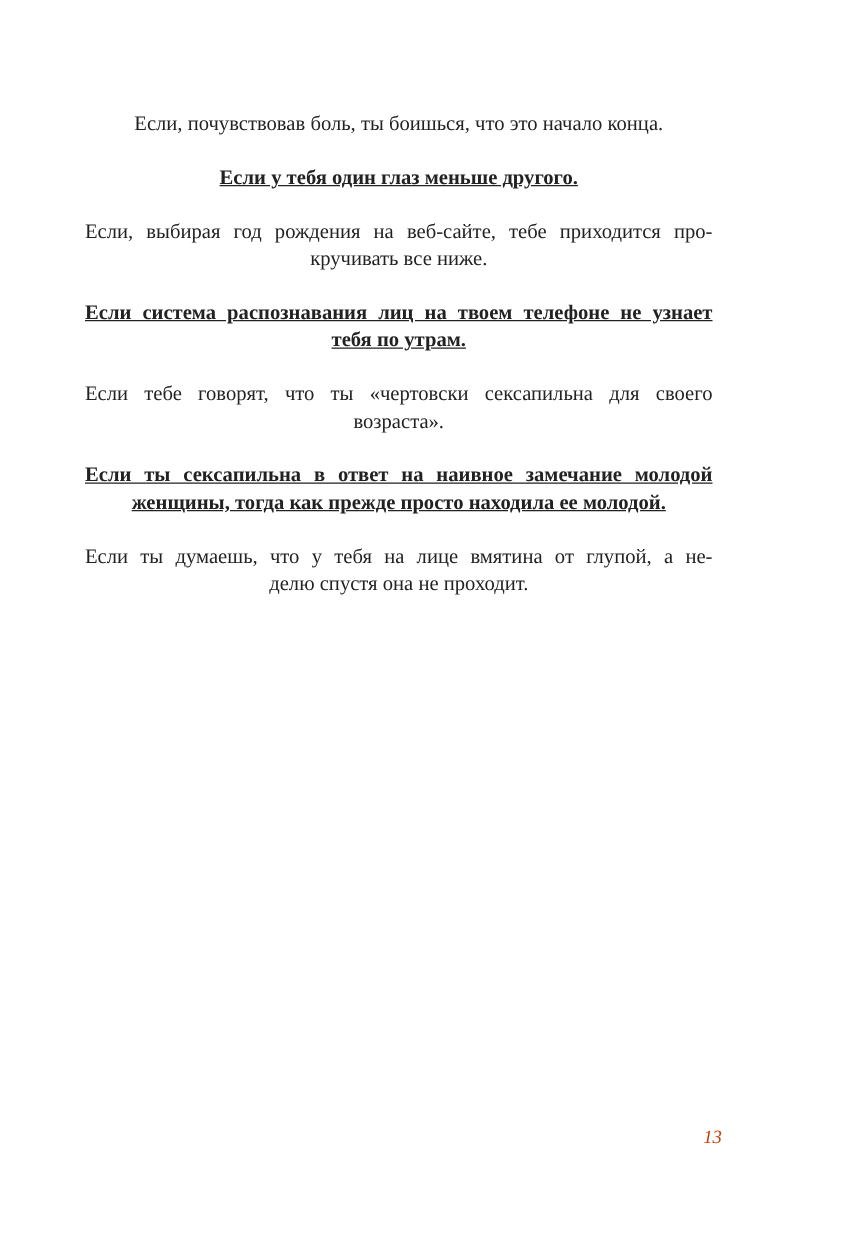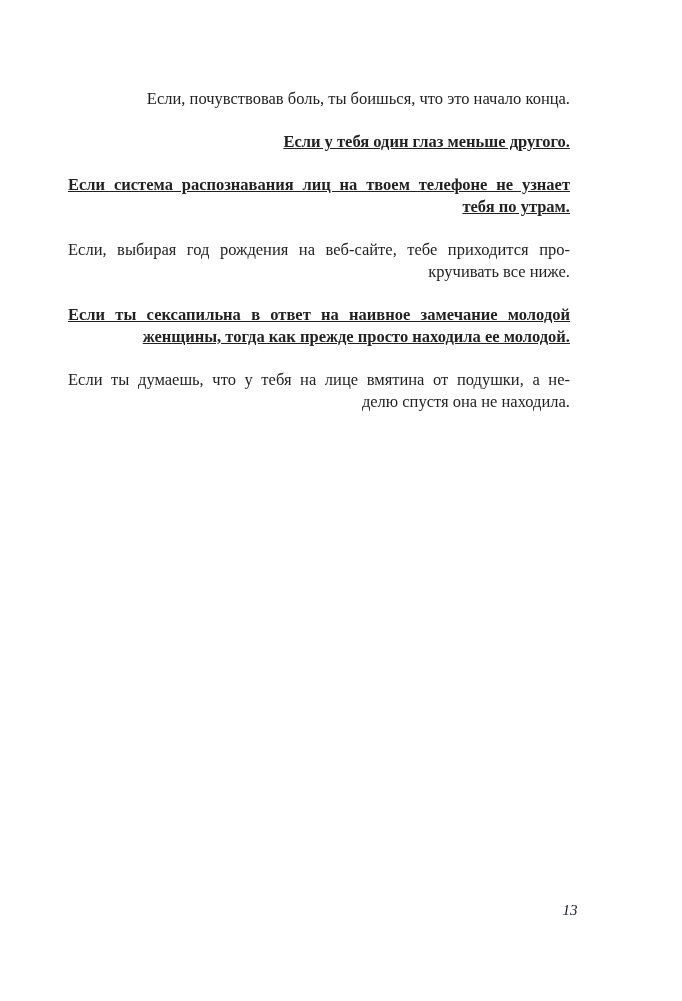--- a/index.html
+++ b/index.html
@@ -29,60 +29,64 @@
     line-height: 22px;
   }
   .paragraph {
     margin: 0 0 21px 0;
   }
   .paragraph.bold {
     font-weight: bold;
     text-decoration: underline;
   }
   .text-line {
-    text-align: right;
+    text-align: center;
   }
   
   .text-line.justified {
     text-align: justify;
     text-align-last: justify;
   }
   .page-number {
     position: absolute;
     left: 550px;
     top: 902px;
     width: 40px;
     text-align: center;
     font-style: italic;
     font-size: 15px;
-    color: #0f172a;
+    color: #c2410c;
   }
 </style>
 </head>
 <body>
 
 <div class="page">
   <div class="text-block">
       <div class="paragraph">
         <div class="text-line">Если, почувствовав боль, ты боишься, что это начало конца.</div>
       </div>
       <div class="paragraph bold">
         <div class="text-line">Если у тебя один глаз меньше другого.</div>
       </div>
+      <div class="paragraph">
+        <div class="text-line justified">Если, выбирая год рождения на веб-сайте, тебе приходится про-</div>
+        <div class="text-line">кручивать все ниже.</div>
+      </div>
       <div class="paragraph bold">
         <div class="text-line justified">Если система распознавания лиц на твоем телефоне не узнает</div>
         <div class="text-line">тебя по утрам.</div>
       </div>
       <div class="paragraph">
-        <div class="text-line justified">Если, выбирая год рождения на веб-сайте, тебе приходится про-</div>
-        <div class="text-line">кручивать все ниже.</div>
+        <div class="text-line justified">Если тебе говорят, что ты «чертовски сексапильна для своего</div>
+        <div class="text-line">возраста».</div>
       </div>
       <div class="paragraph bold">
         <div class="text-line justified">Если ты сексапильна в ответ на наивное замечание молодой</div>
         <div class="text-line">женщины, тогда как прежде просто находила ее молодой.</div>
       </div>
       <div class="paragraph">
-        <div class="text-line justified">Если ты думаешь, что у тебя на лице вмятина от подушки, а не-</div>
-        <div class="text-line">делю спустя она не находила.</div>
+        <div class="text-line justified">Если ты думаешь, что у тебя на лице вмятина от глупой, а не-</div>
+        <div class="text-line">делю спустя она не проходит.</div>
       </div>
     </div>
   <div class="page-number">13</div>
 </div>
 
 </body></html>

